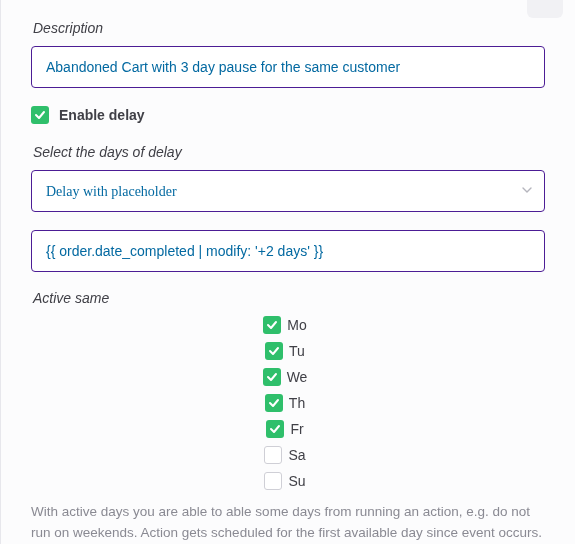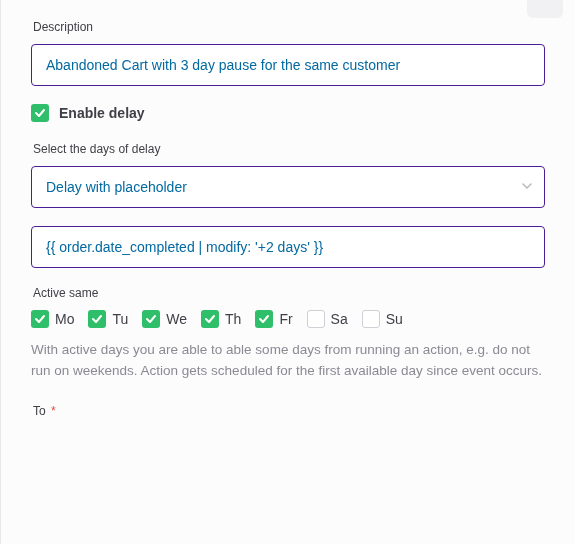--- a/index.html
+++ b/index.html
@@ -27,21 +27,22 @@
     background: #f1f1f4;
     border-radius: 0 0 6px 6px;
   }
   .field {
     margin-bottom: 18px;
   }
   .label {
     display: block;
     margin: 0 0 10px 2px;
     color: #404047;
-    font-size: 12px;
+    font-size: 14px;
+    font-style: italic;
   }
   .req {
     color: #e74c3c;
     margin-left: 2px;
   }
   .text-input, .select {
     box-sizing: border-box;
     width: 100%;
     height: 42px;
     padding: 0 14px;
@@ -54,20 +55,21 @@
     outline: none;
   }
   .select-wrap {
     position: relative;
   }
   .select {
     -webkit-appearance: none;
     -moz-appearance: none;
     appearance: none;
     padding-right: 25px;
+    font-family: Liberation Serif, serif;
   }
   .chevron {
     position: absolute;
     right: 12px;
     top: 50%;
     transform: translateY(-50%);
     pointer-events: none;
   }
   .checkbox-row {
     display: flex;
@@ -100,20 +102,21 @@
   .checkbox-label {
     color: #404047;
     font-size: 14px;
   }
   .days-row {
     display: flex;
     align-items: center;
     gap: 8px;
     margin-bottom: 12px;
     flex-wrap: wrap;
+    flex-direction: column;
   }
   .day {
     display: flex;
     align-items: center;
     gap: 6px;
     margin-right: 6px;
   }
   .day-label {
     font-size: 14px;
     color: #404047;

